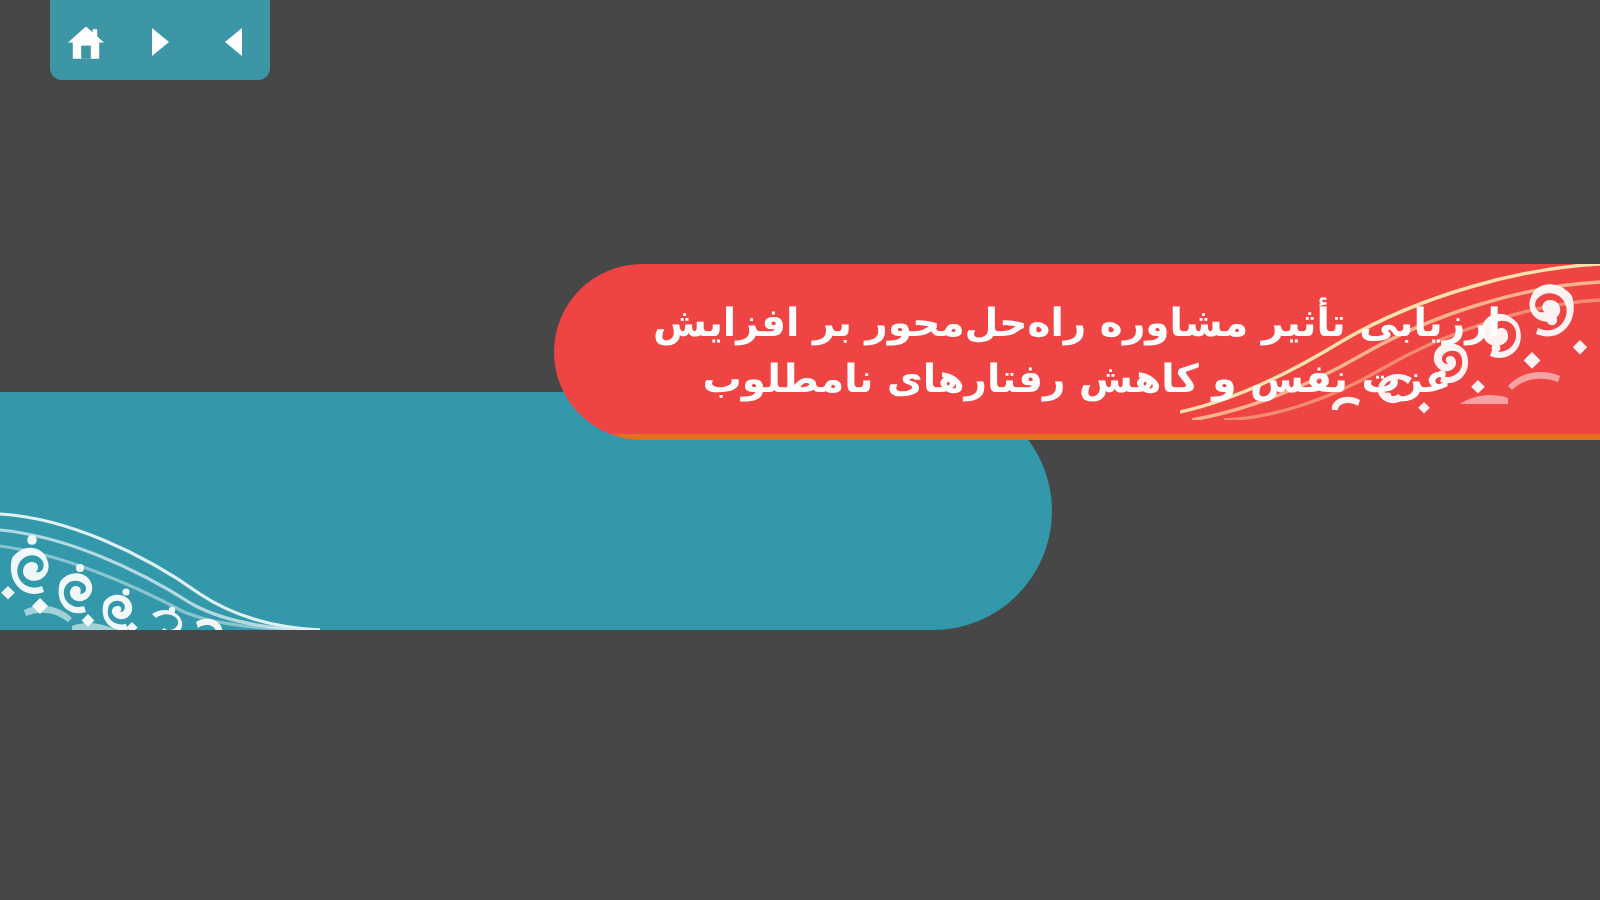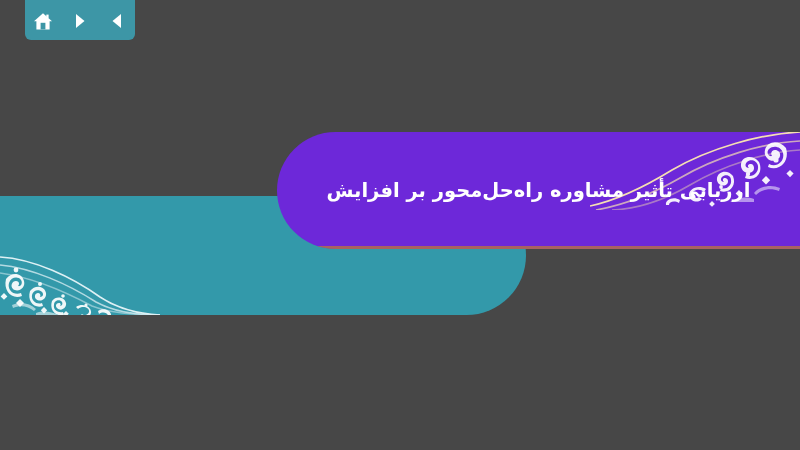--- a/index.html
+++ b/index.html
@@ -46,22 +46,22 @@
     cursor: pointer;
   }
   .nav-btn svg { display: block; }
 
   
   #orange-panel {
     position: absolute;
     left: 277px;
     top: 132px;
     width: 523px;
-    height: 117px;
-    background: #6d28d9;
+    height: 88px;
+    background: #ef4444;
     border-radius: 60px 0 0 60px;
     overflow: hidden;
   }
   #orange-panel .panel-edge {
     position: absolute;
     left: 0;
     right: 0;
     bottom: 0;
     height: 3px;
     background: #d99100;
@@ -206,18 +206,19 @@
         <path d="M122 69 l2.9 2.9 -2.9 2.9 -2.9-2.9z"></path>
       </g>
       <g fill="#ffffff" opacity="0.5">
         <path d="M190 56 c-9-4-20-2-26 5 l2 2 c6-6 15-7 23-4z"></path>
         <path d="M164 67 c-9-3-18-1-24 3 l24 0z"></path>
       </g>
     </svg>
 
     <div id="title-block">
       <div class="title-line">ارزیابی تأثیر مشاوره راه‌حل‌محور بر افزایش</div>
+      <div class="title-line">عزت نفس و کاهش رفتارهای نامطلوب</div>
     </div>
 
     <div class="panel-edge"></div>
   </div>
 
 </div>
 
 </body></html>

